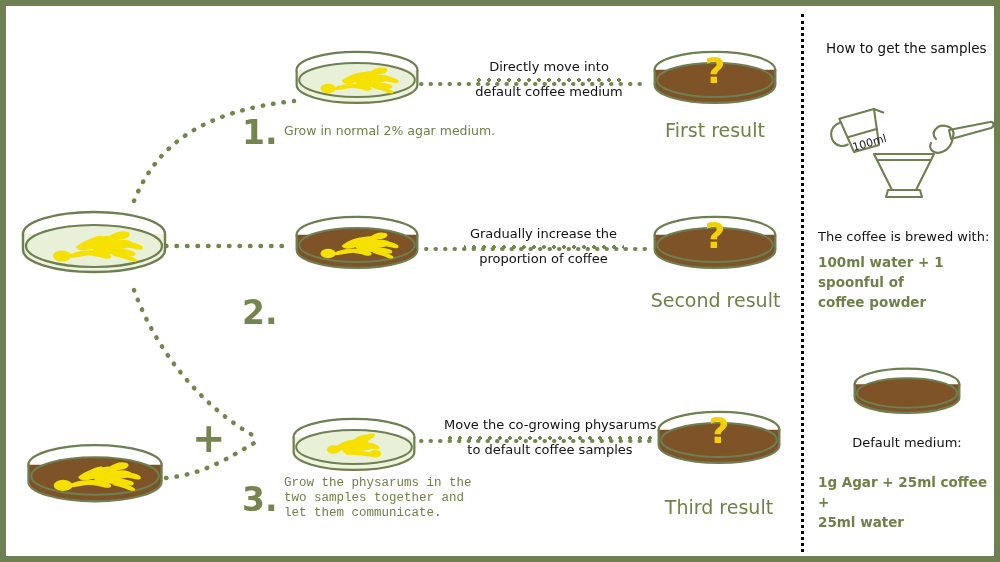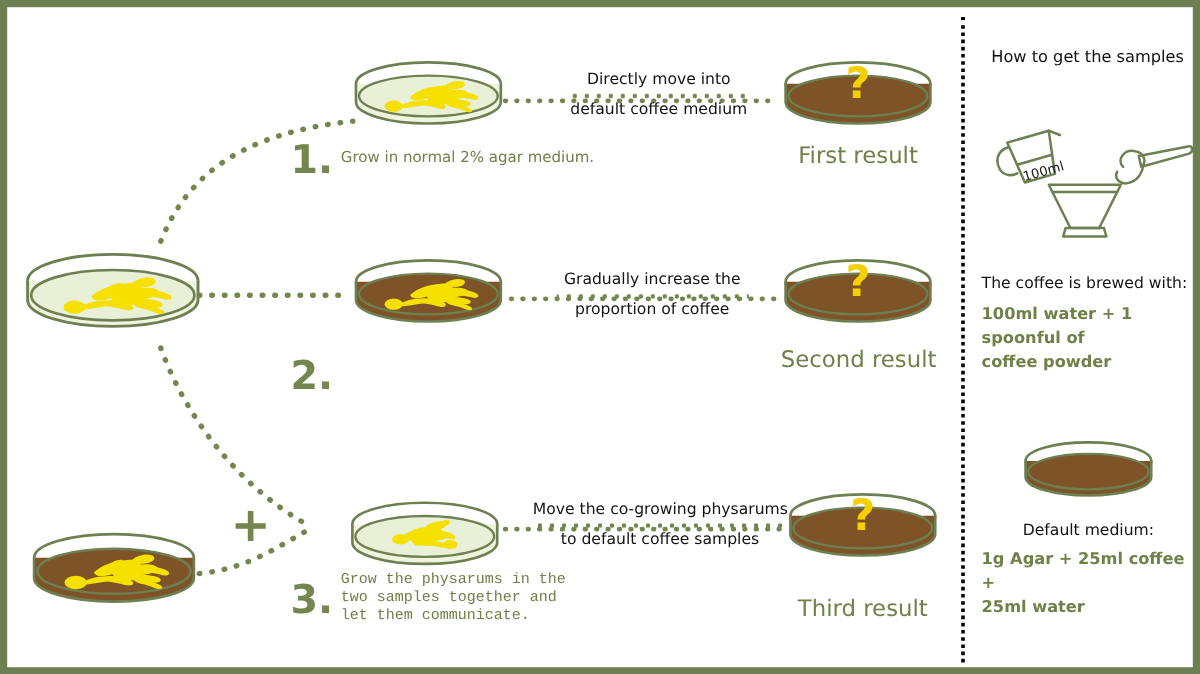--- a/index.html
+++ b/index.html
@@ -303,17 +303,17 @@
   <div class="abs" style="left:842px;top:356px;width:118px;height:62px;">
     <svg viewBox="0 0 160 80" width="118" height="62">
       <ellipse cx="80" cy="28" rx="71" ry="21" fill="#ffffff" stroke="#6e7f51" stroke-width="3"></ellipse>
       <path d="M 9,28 L 9,46 A 71,21 0 0 0 151,46 L 151,28" fill="#7d5327" stroke="#6e7f51" stroke-width="3"></path>
       <ellipse cx="80" cy="40" rx="68" ry="20" fill="#7d5327" stroke="#6e7f51" stroke-width="2.6"></ellipse>
     </svg>
   </div>
 
   <div class="abs" style="left:812px;top:428px;width:178px;">
     <div class="side-head" style="text-align:center;">Default medium:</div>
-    <div class="side-body" style="margin-top:4px;">1g Agar + 25ml coffee +</div>
+    <div class="side-body" style="margin-top:20px;">1g Agar + 25ml coffee +</div>
     <div class="side-body">25ml water</div>
   </div>
 
 </div>
 
 </body></html>

